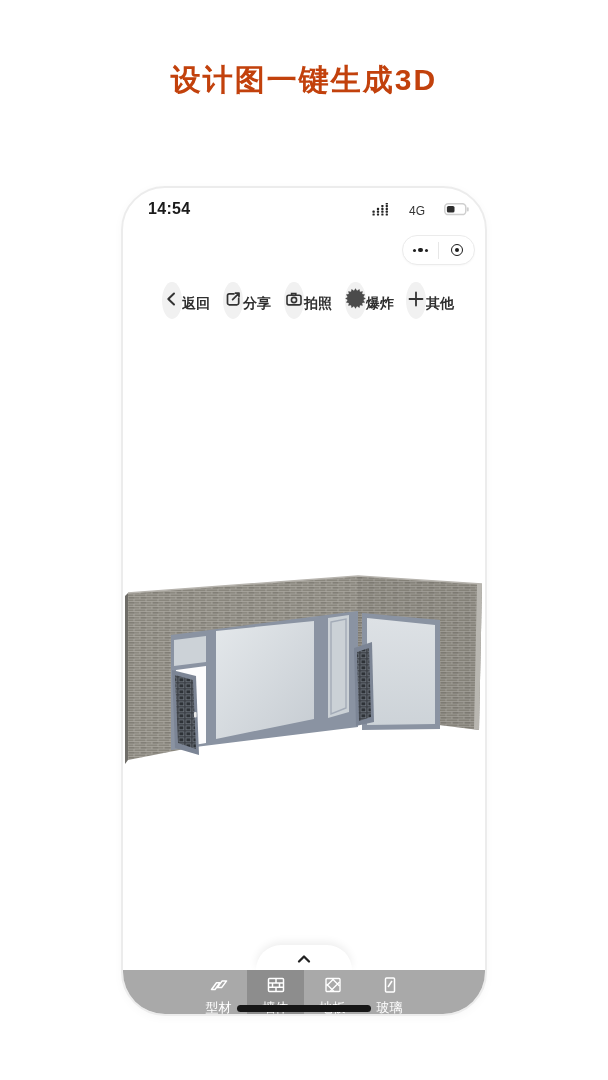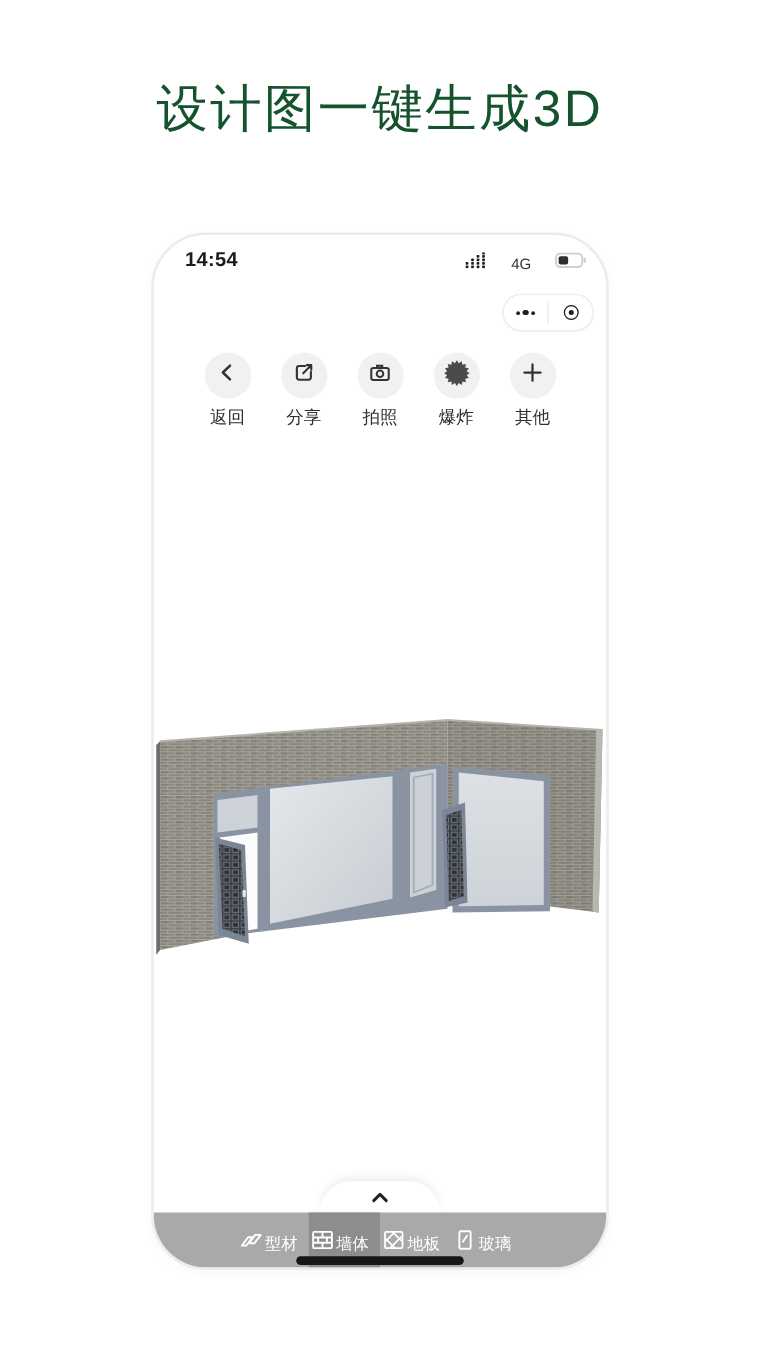--- a/index.html
+++ b/index.html
@@ -3,21 +3,21 @@
 <meta charset="utf-8">
 <style>
   html,body{margin:0;padding:0;}
   body{
     width:608px;height:1080px;position:relative;background:#ffffff;
     font-family:"Liberation Sans","DejaVu Sans",sans-serif;overflow:hidden;
   }
   
   .hero-title{
     position:absolute;top:60px;left:0;right:0;text-align:center;
-    font-size:41px;color:#14532d;font-weight:400;letter-spacing:2px;
+    font-size:30px;color:#c2410c;font-weight:700;letter-spacing:2px;
   }
   
   .phone{
     position:absolute;left:121px;top:186px;width:366px;height:830px;
     box-sizing:border-box;background:#fff;border:2px solid #ececec;
     border-radius:44px;overflow:hidden;box-shadow:0 2px 10px rgba(0,0,0,0.03);
   }
   
   .time{position:absolute;left:25px;top:12px;font-size:16px;font-weight:700;color:#1b1b1b;letter-spacing:.3px;}
   .status-right{position:absolute;right:16px;top:14px;display:flex;align-items:center;gap:19px;}
@@ -30,37 +30,37 @@
   }
   .capsule-half{flex:1;display:flex;align-items:center;justify-content:center;height:100%;cursor:pointer;}
   .capsule-divider{width:1px;height:17px;background:#e7e7e7;}
   .dots{display:flex;align-items:center;gap:2.5px;}
   .dot-s{width:3px;height:3px;border-radius:50%;background:#1f1f1f;}
   .dot-l{width:4.5px;height:4.5px;border-radius:50%;background:#1f1f1f;}
   .target-outer{width:10px;height:10px;border:1.7px solid #1c1c1c;border-radius:50%;display:flex;align-items:center;justify-content:center;}
   .target-inner{width:4px;height:4px;border-radius:50%;background:#1c1c1c;}
   
   .toolbar{position:absolute;top:94px;left:0;right:0;display:flex;justify-content:center;gap:21px;}
-  .tool{display:flex;flex-direction:column;align-items:center;width:40px;cursor:pointer;}
+  .tool{display:flex;flex-direction:row;align-items:center;width:40px;cursor:pointer;font-weight:bold;}
   .tool-circle{width:37px;height:37px;border-radius:50%;background:#f1f1f1;display:flex;align-items:center;justify-content:center;}
   .tool-label{margin-top:6px;font-size:14px;color:#2f2f2f;white-space:nowrap;}
   
   .model-svg{position:absolute;left:-1px;top:351px;}
   
   .sheet-handle{
     position:absolute;bottom:44px;left:50%;transform:translateX(-50%);
     width:96px;height:25px;background:#fff;border-radius:50px 50px 0 0;
     box-shadow:0 -3px 8px rgba(0,0,0,0.07);display:flex;justify-content:center;align-items:flex-end;cursor:pointer;
   }
   
   .tab-bar{
     position:absolute;bottom:0;left:0;right:0;height:44px;background:#a9a9a9;
     display:flex;justify-content:center;align-items:stretch;
   }
-  .tab{width:57px;display:flex;flex-direction:row;align-items:center;padding-top:4px;box-sizing:border-box;cursor:pointer;}
+  .tab{width:57px;display:flex;flex-direction:column;align-items:center;padding-top:4px;box-sizing:border-box;cursor:pointer;}
   .tab.selected{background:#8d8d8d;}
   .tab-label{font-size:13px;color:#fff;line-height:15px;}
   
   .home-indicator{
     position:absolute;bottom:2px;left:50%;transform:translateX(-50%);
     width:134px;height:7px;border-radius:4px;background:#161616;z-index:6;
   }
 </style>
 </head>
 <body>

